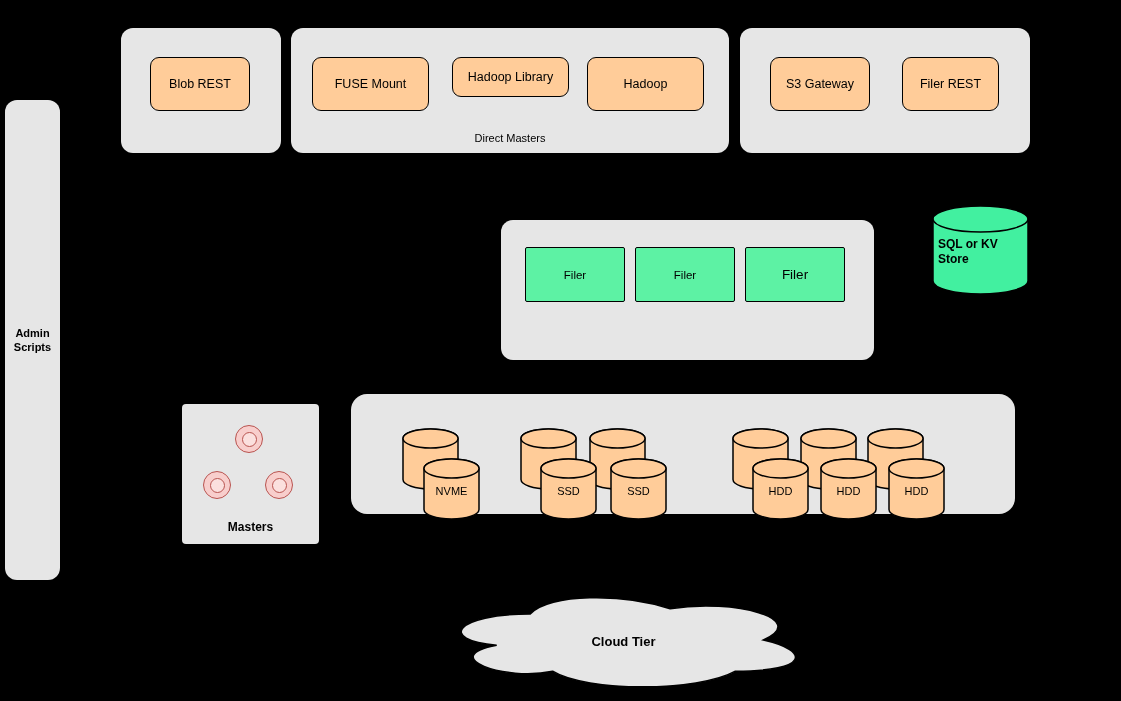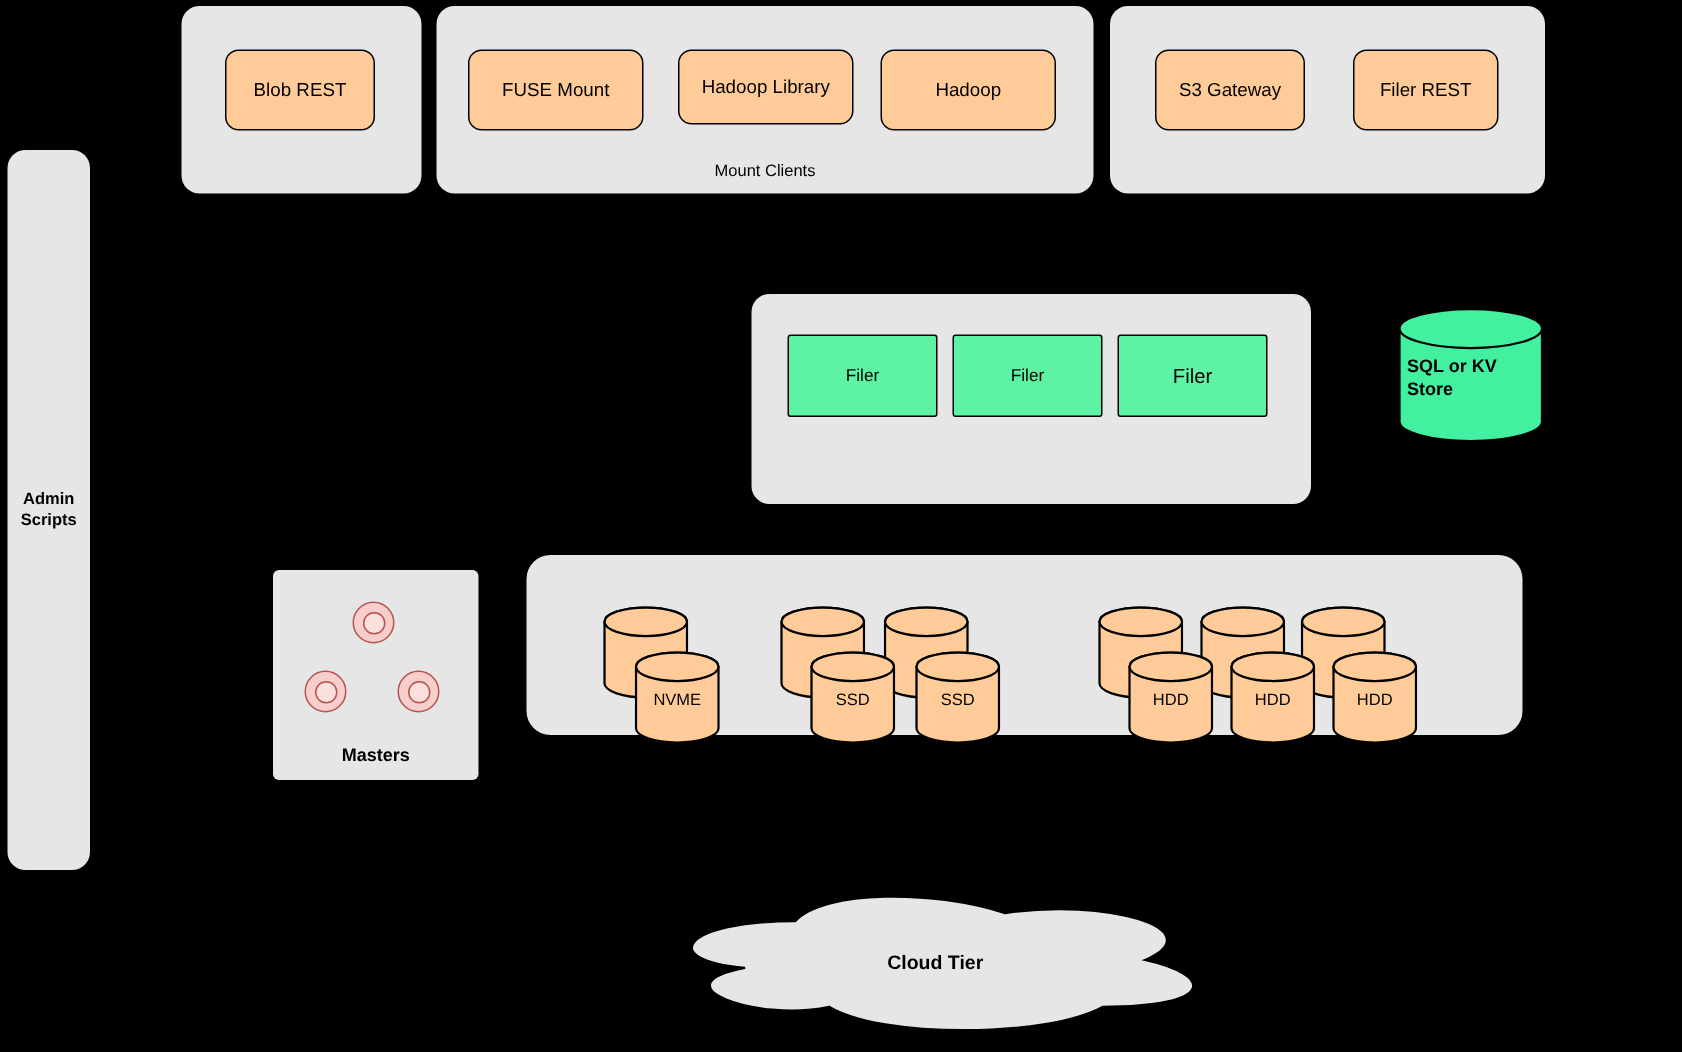--- a/index.html
+++ b/index.html
@@ -8,20 +8,21 @@
     width:1121px; height:701px;
     background:#000000;
     font-family:"Liberation Sans","DejaVu Sans",sans-serif;
     color:#000;
     overflow:hidden;
   }
   .panel {
     position:absolute;
     background:#e6e6e6;
     border-radius:12px;
+    margin-top:24px;
   }
   .node {
     position:absolute;
     display:flex; align-items:center; justify-content:center;
     text-align:center;
     border:1.5px solid #000;
     font-size:12.5px;
     box-sizing:border-box;
   }
   .orange { background:#ffcc99; border-radius:9px; }
@@ -86,27 +87,27 @@
   <div class="panel" style="left:121px; top:4px; width:160px; height:125px;">
     <div class="node orange" style="left:29px; top:29px; width:100px; height:54px;">
       <span>Blob REST</span>
     </div>
   </div>
 
   <div class="panel" style="left:291px; top:4px; width:438px; height:125px;">
     <div class="node orange" style="left:21px; top:29px; width:117px; height:54px;">
       <span>FUSE Mount</span>
     </div>
-    <div class="node orange" style="left:161px; top:29px; width:117px; height:50px;">
+    <div class="node orange" style="left:161px; top:29px; width:117px; height:40px;">
       <span>Hadoop Library</span>
     </div>
     <div class="node orange" style="left:296px; top:29px; width:117px; height:54px;">
       <span>Hadoop</span>
     </div>
-    <div class="caption" style="bottom:9px;">Mount Clients</div>
+    <div class="caption" style="bottom:9px;">Direct Masters</div>
   </div>
 
   <div class="panel" style="left:740px; top:4px; width:290px; height:125px;">
     <div class="node orange" style="left:30px; top:29px; width:100px; height:54px;">
       <span>S3 Gateway</span>
     </div>
     <div class="node orange" style="left:162px; top:29px; width:97px; height:54px;">
       <span>Filer REST</span>
     </div>
   </div>

